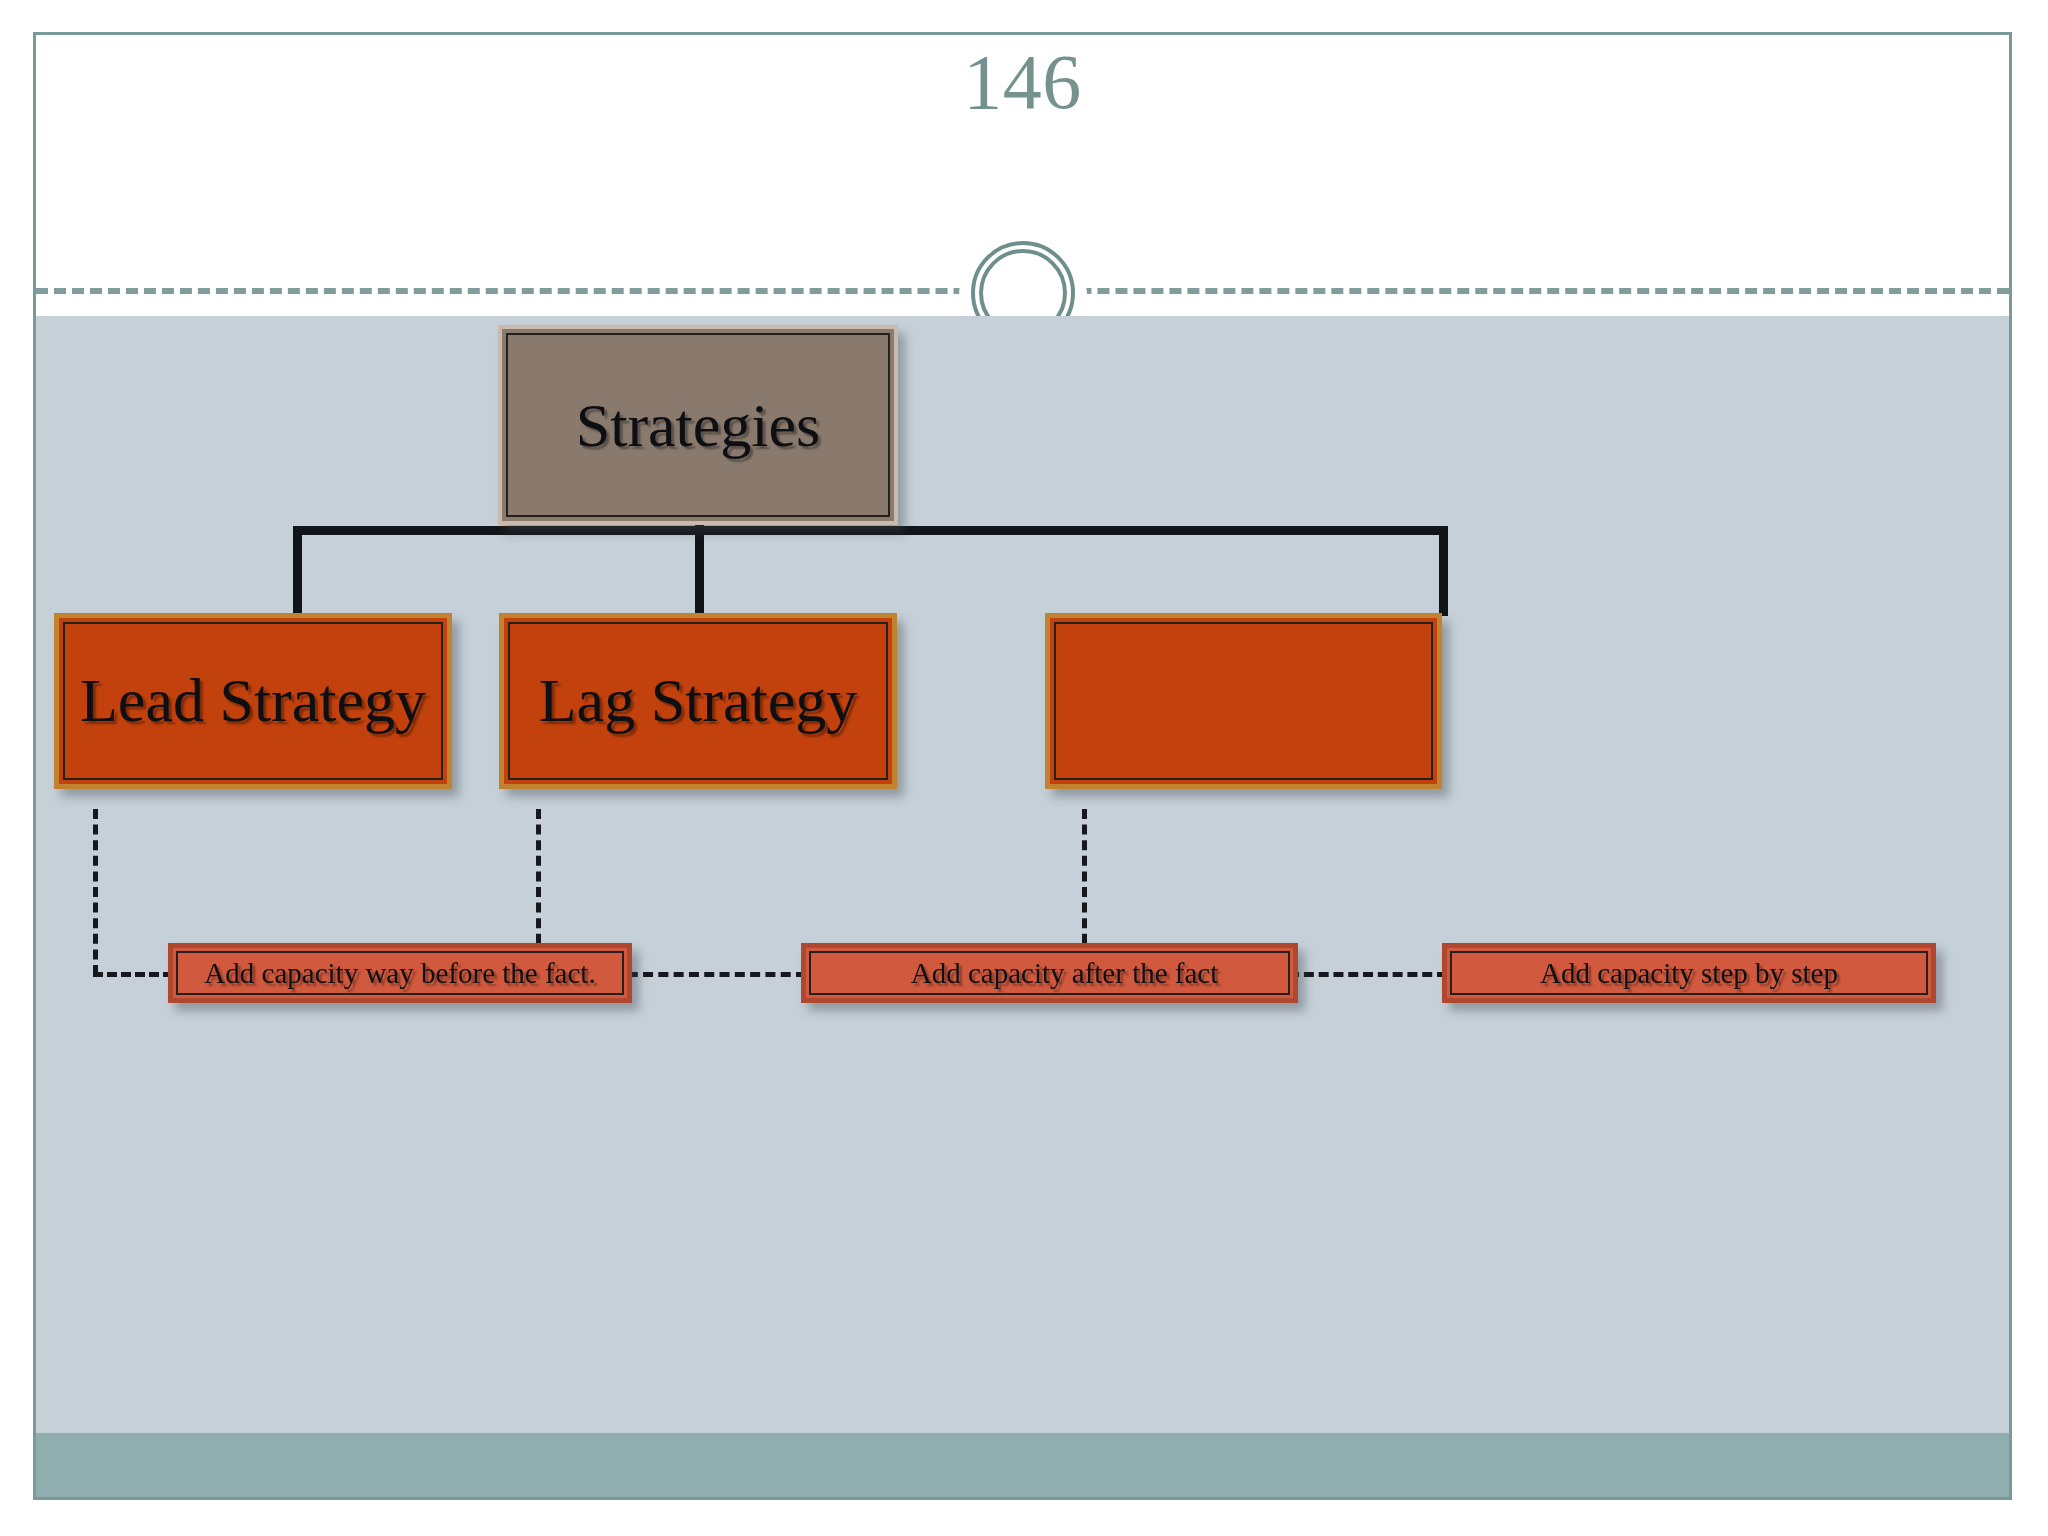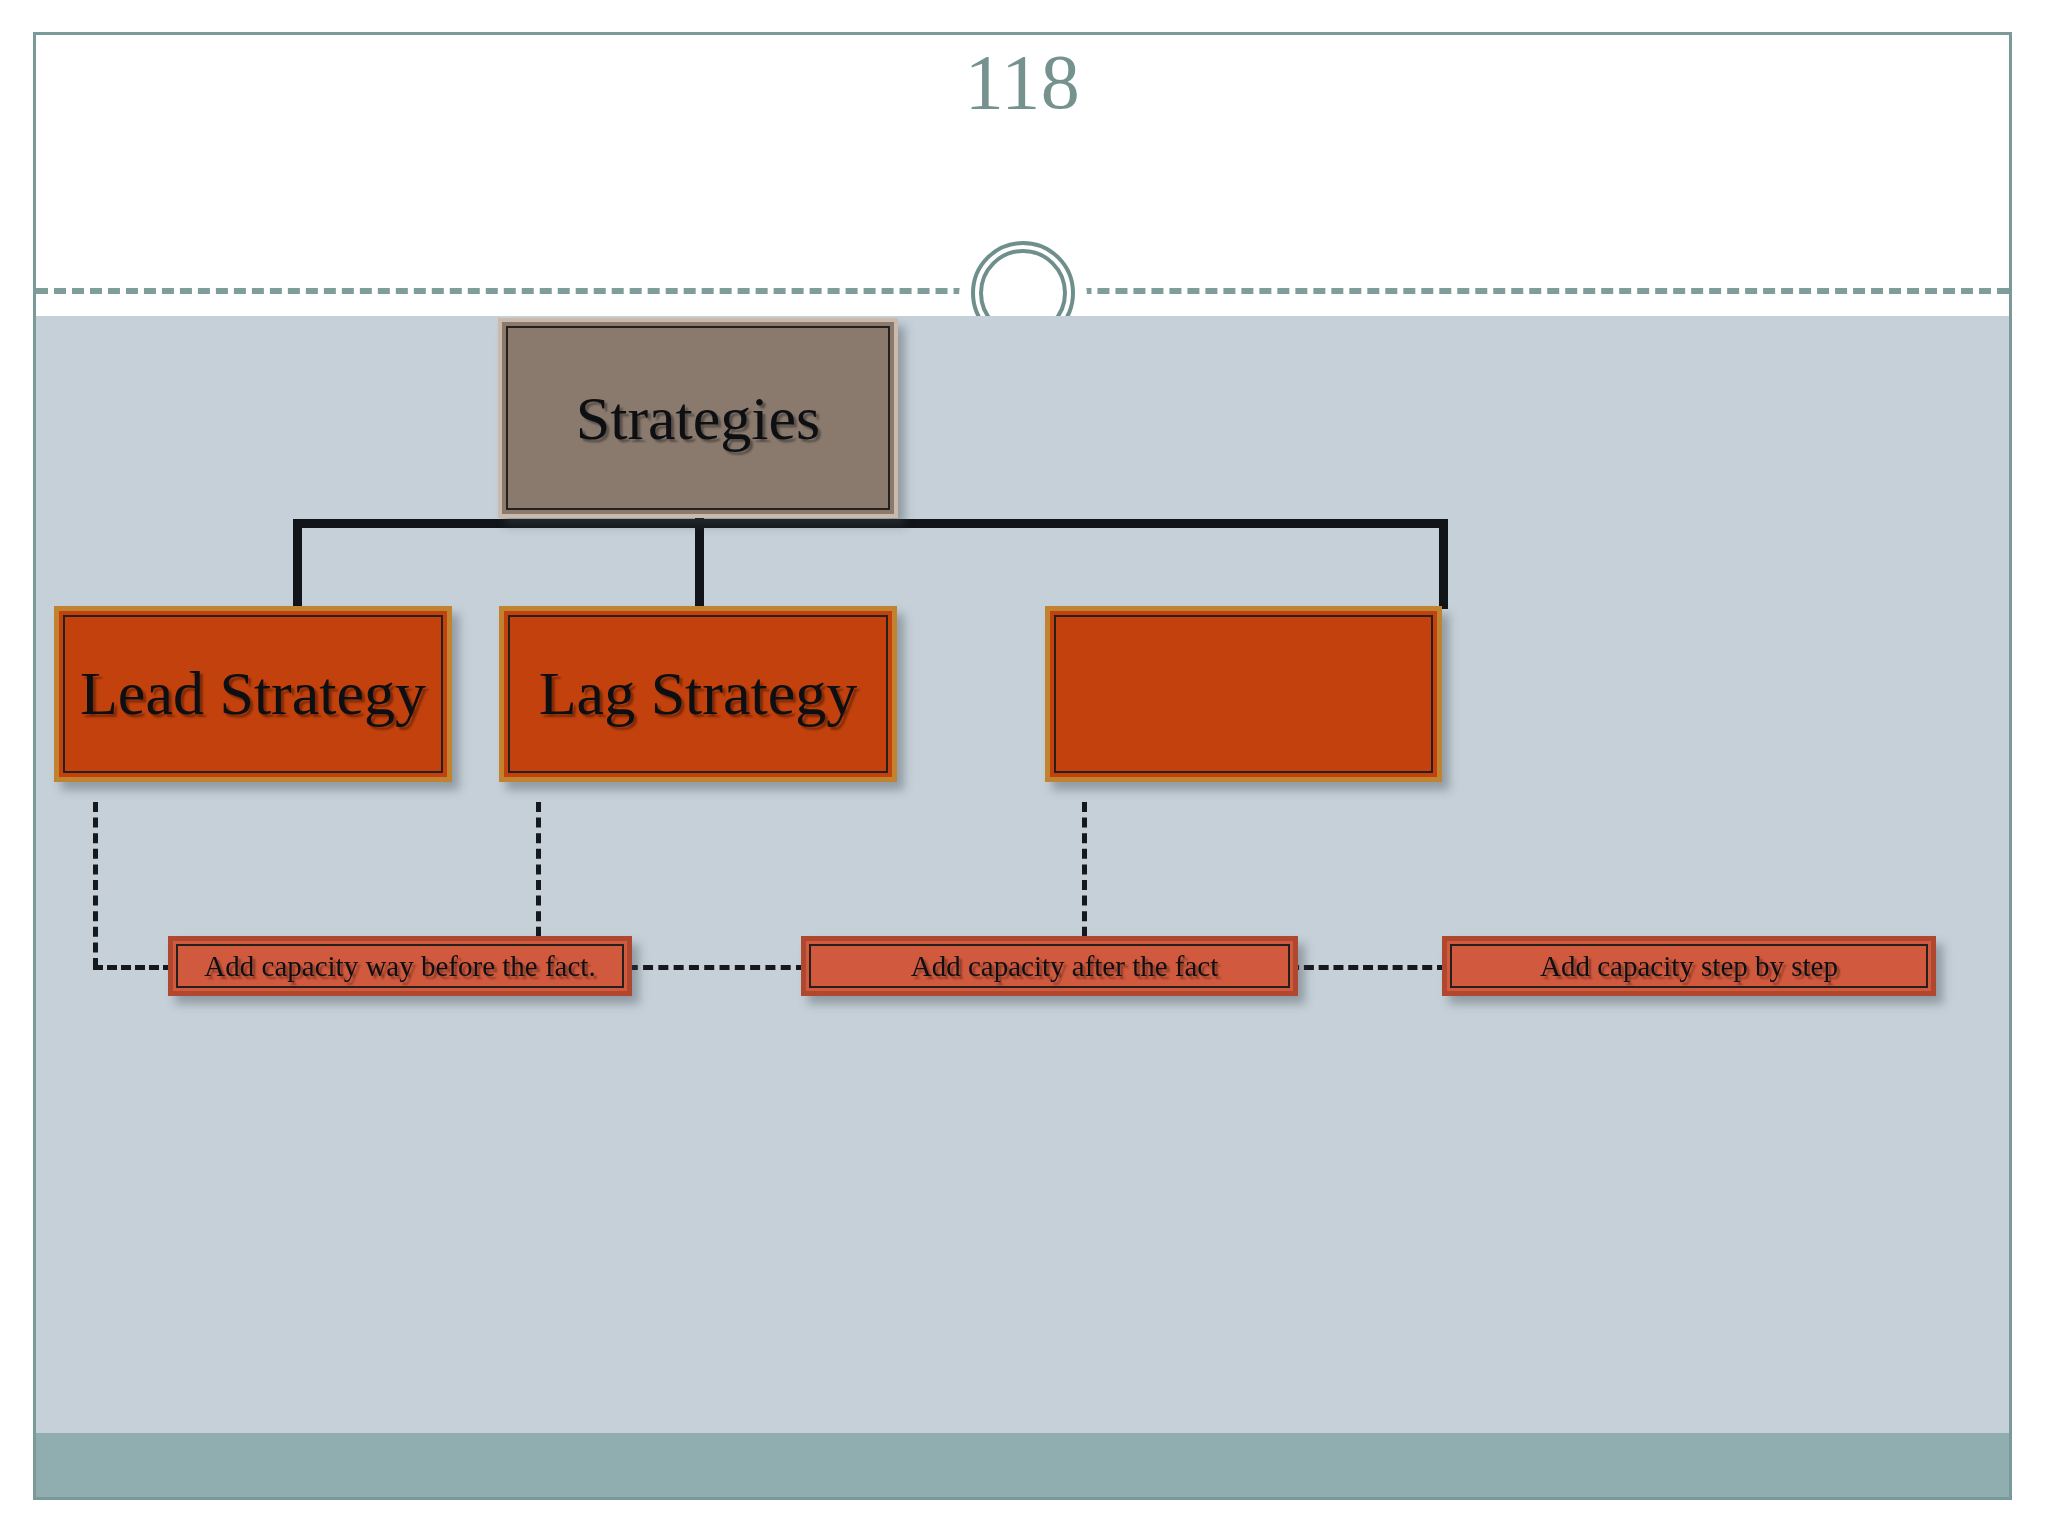--- a/index.html
+++ b/index.html
@@ -117,21 +117,21 @@
     bottom: 0;
     width: 100%;
     height: 64px;
     background: #90aeb0;
   }
 
   
   #diagram {
     position: absolute;
     left: 0;
-    top: 11px;
+    top: 18px;
     width: 100%;
     height: 100%;
   }
 
   .node {
     position: absolute;
     box-sizing: border-box;
     display: flex;
     align-items: center;
     justify-content: center;
@@ -227,21 +227,21 @@
   #dash-v-match { left: 1046px; top: 756px; height: 166px; }
   #dash-h-match { left: 1046px; top: 919px; width: 365px; }
 </style>
 </head>
 <body>
 
 <div id="slide">
 
   <div id="header">
     <div id="slide-title">
-      <span id="title-line2">118</span>
+      <span id="title-line2">146</span>
     </div>
   </div>
 
   <div id="header-rule"></div>
   <div id="header-circle-halo"></div>
   <div id="header-circle-outer"></div>
   <div id="header-circle-inner"></div>
 
   <div id="body-area"></div>
   <div id="footer-band"></div>

